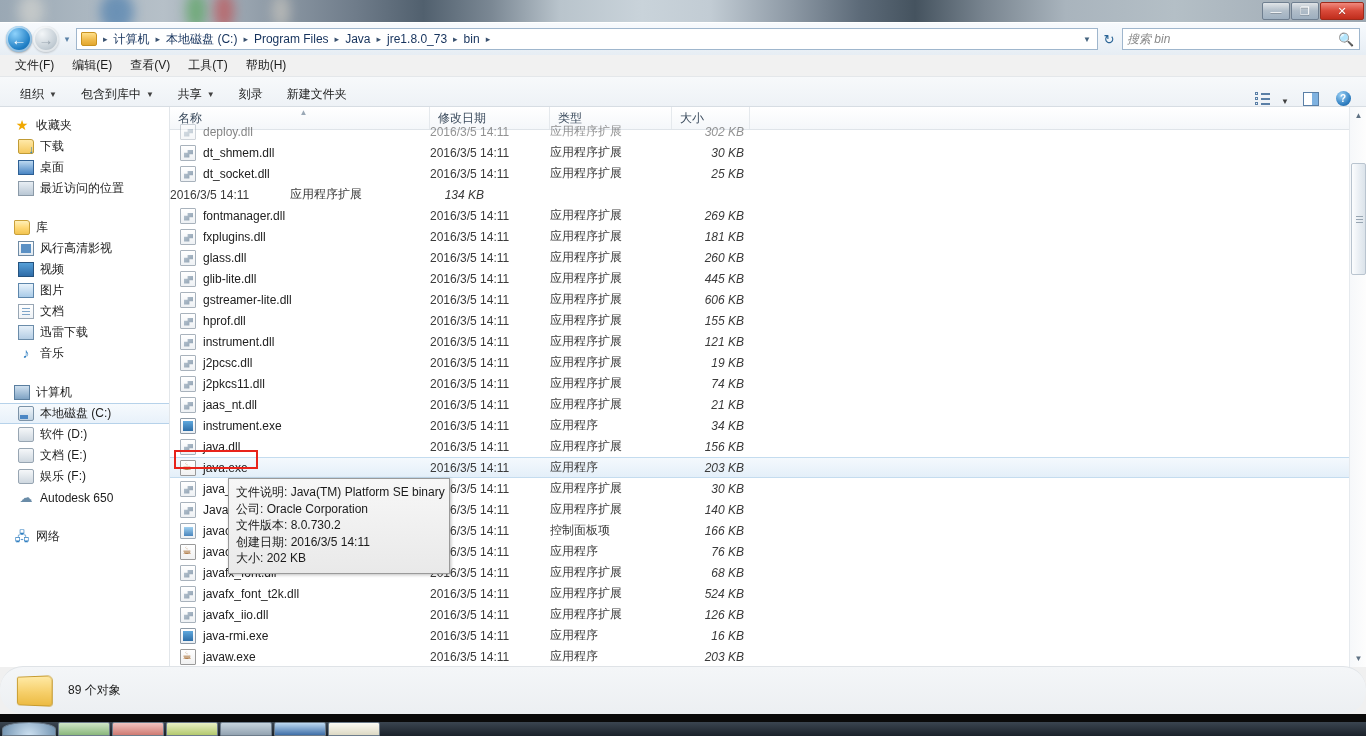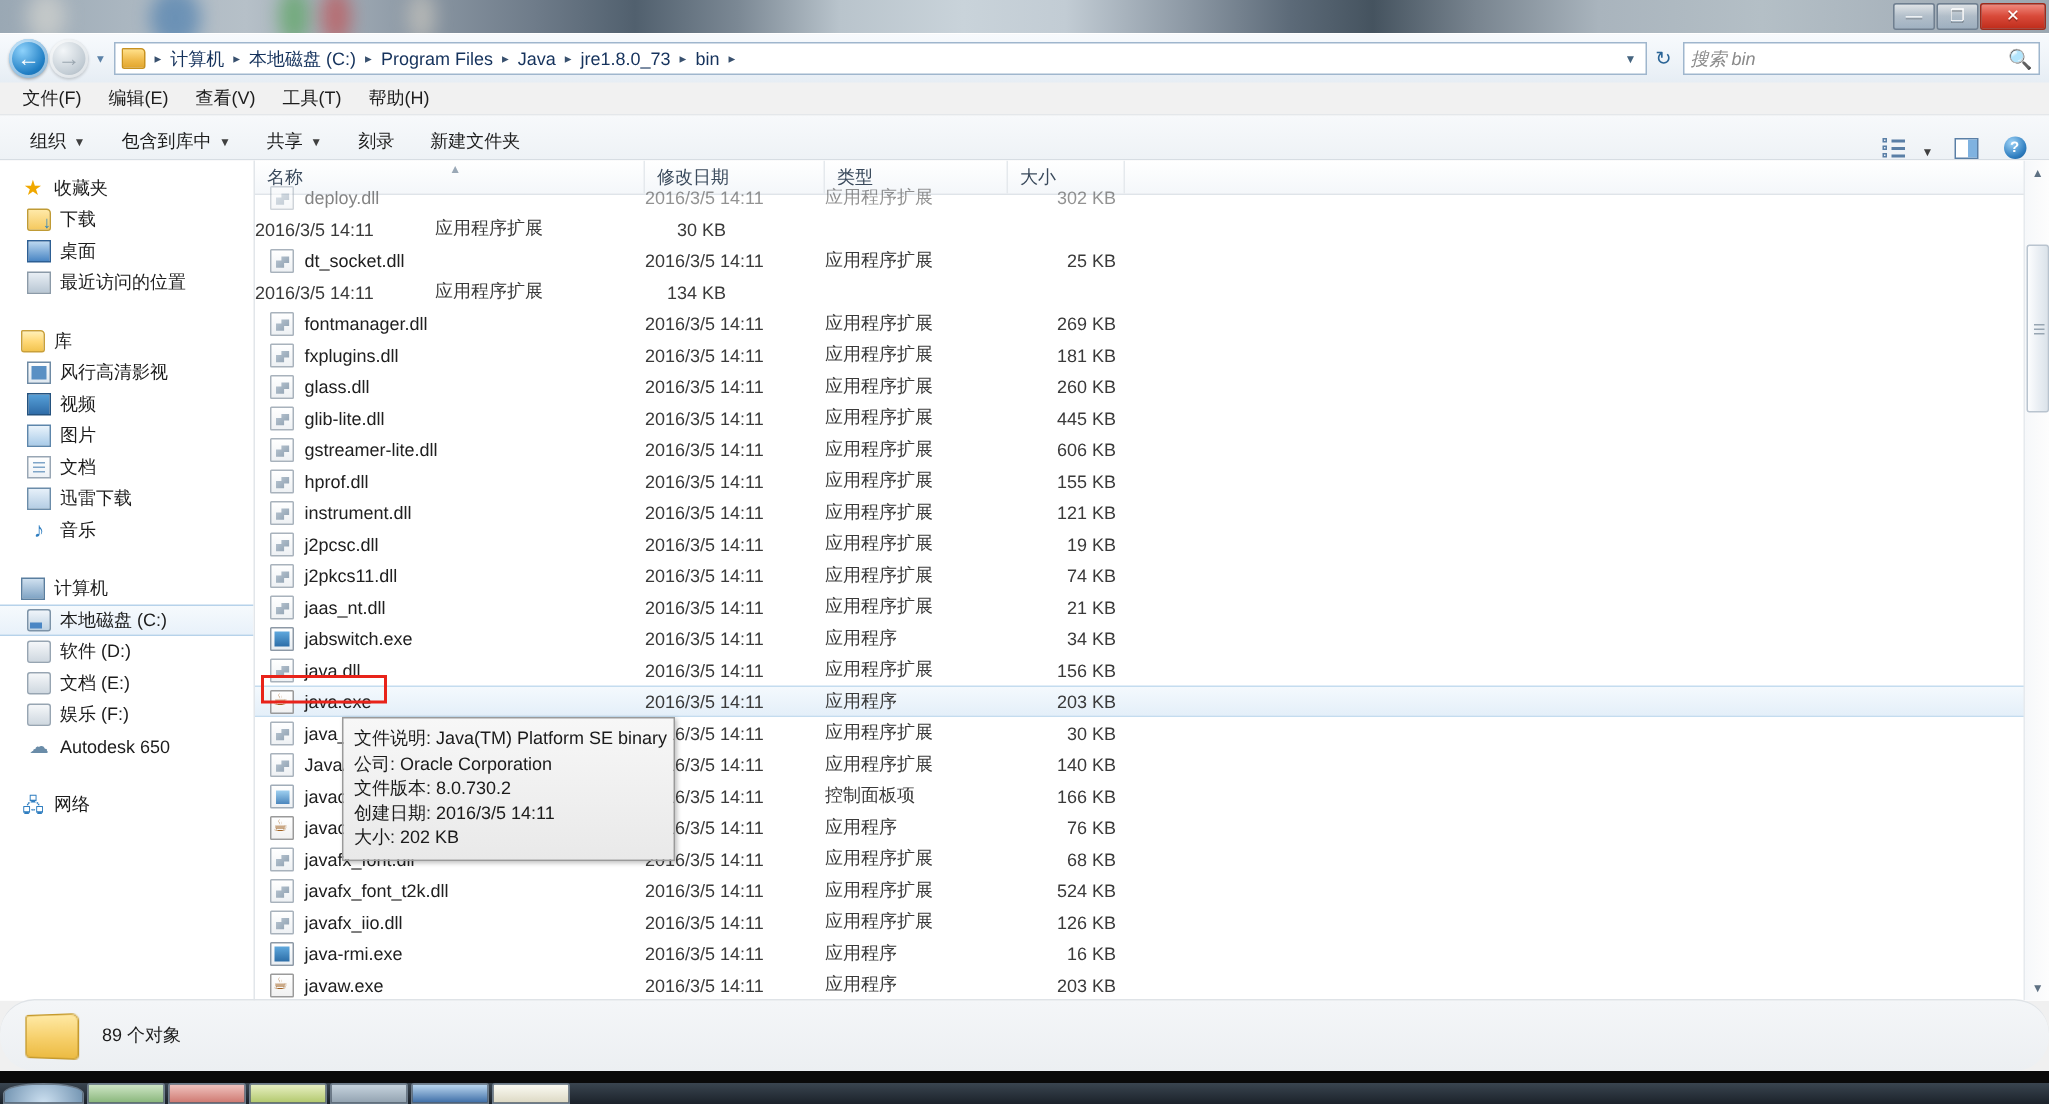--- a/index.html
+++ b/index.html
@@ -197,21 +197,21 @@
     display: flex; height: 21px; align-items: center; font-size: 12px; color: #202020;
   }
   .frow.selected {
     background: linear-gradient(180deg, #f4f9fd, #e4eff9);
     border-top: 1px solid #c4dcef; border-bottom: 1px solid #c4dcef;
     height: 21px;
   }
   .c-name { width: 260px; display: flex; align-items: center; gap: 7px; padding-left: 10px; white-space: nowrap; }
   .c-date { width: 120px; color: #3a3a3a; }
   .c-type { width: 122px; color: #3a3a3a; }
-  .c-size { width: 78px; text-align: right; padding-right: 6px; color: #3a3a3a; }
+  .c-size { width: 78px; text-align: right; padding-right: 6px; color: #3a3a3a; font-style: italic; }
 
   .fico { width: 16px; height: 16px; flex: 0 0 auto; position: relative; }
   .fico.dll {
     background: linear-gradient(180deg, #ffffff, #eef1f4);
     border: 1px solid #a8b2bc; border-radius: 1px;
   }
   .fico.dll::after {
     content: ""; position: absolute; left: 3px; top: 4px; width: 9px; height: 8px;
     background: linear-gradient(135deg, #b9c6d2, #8b9dae);
     clip-path: polygon(0 40%, 40% 40%, 40% 0, 100% 0, 100% 60%, 60% 60%, 60% 100%, 0 100%);
@@ -542,20 +542,24 @@
             <div class="frow" style="opacity: 0.55;">
               <div class="c-name">
                 <span class="fico dll"></span>
                 <span>deploy.dll</span>
               </div>
               <div class="c-date">2016/3/5 14:11</div>
               <div class="c-type">应用程序扩展</div>
               <div class="c-size">302 KB</div>
             </div>
             <div class="frow">
+              <div class="c-name">
+                <span class="fico dll"></span>
+                <span>dt_shmem.dll</span>
+              </div>
               <div class="c-date">2016/3/5 14:11</div>
               <div class="c-type">应用程序扩展</div>
               <div class="c-size">30 KB</div>
             </div>
             <div class="frow">
               <div class="c-name">
                 <span class="fico dll"></span>
                 <span>dt_socket.dll</span>
               </div>
               <div class="c-date">2016/3/5 14:11</div>
@@ -653,21 +657,21 @@
                 <span class="fico dll"></span>
                 <span>jaas_nt.dll</span>
               </div>
               <div class="c-date">2016/3/5 14:11</div>
               <div class="c-type">应用程序扩展</div>
               <div class="c-size">21 KB</div>
             </div>
             <div class="frow">
               <div class="c-name">
                 <span class="fico exe"></span>
-                <span>jabswitch.exe</span>
+                <span>instrument.exe</span>
               </div>
               <div class="c-date">2016/3/5 14:11</div>
               <div class="c-type">应用程序</div>
               <div class="c-size">34 KB</div>
             </div>
             <div class="frow">
               <div class="c-name">
                 <span class="fico dll"></span>
                 <span>java.dll</span>
               </div>

